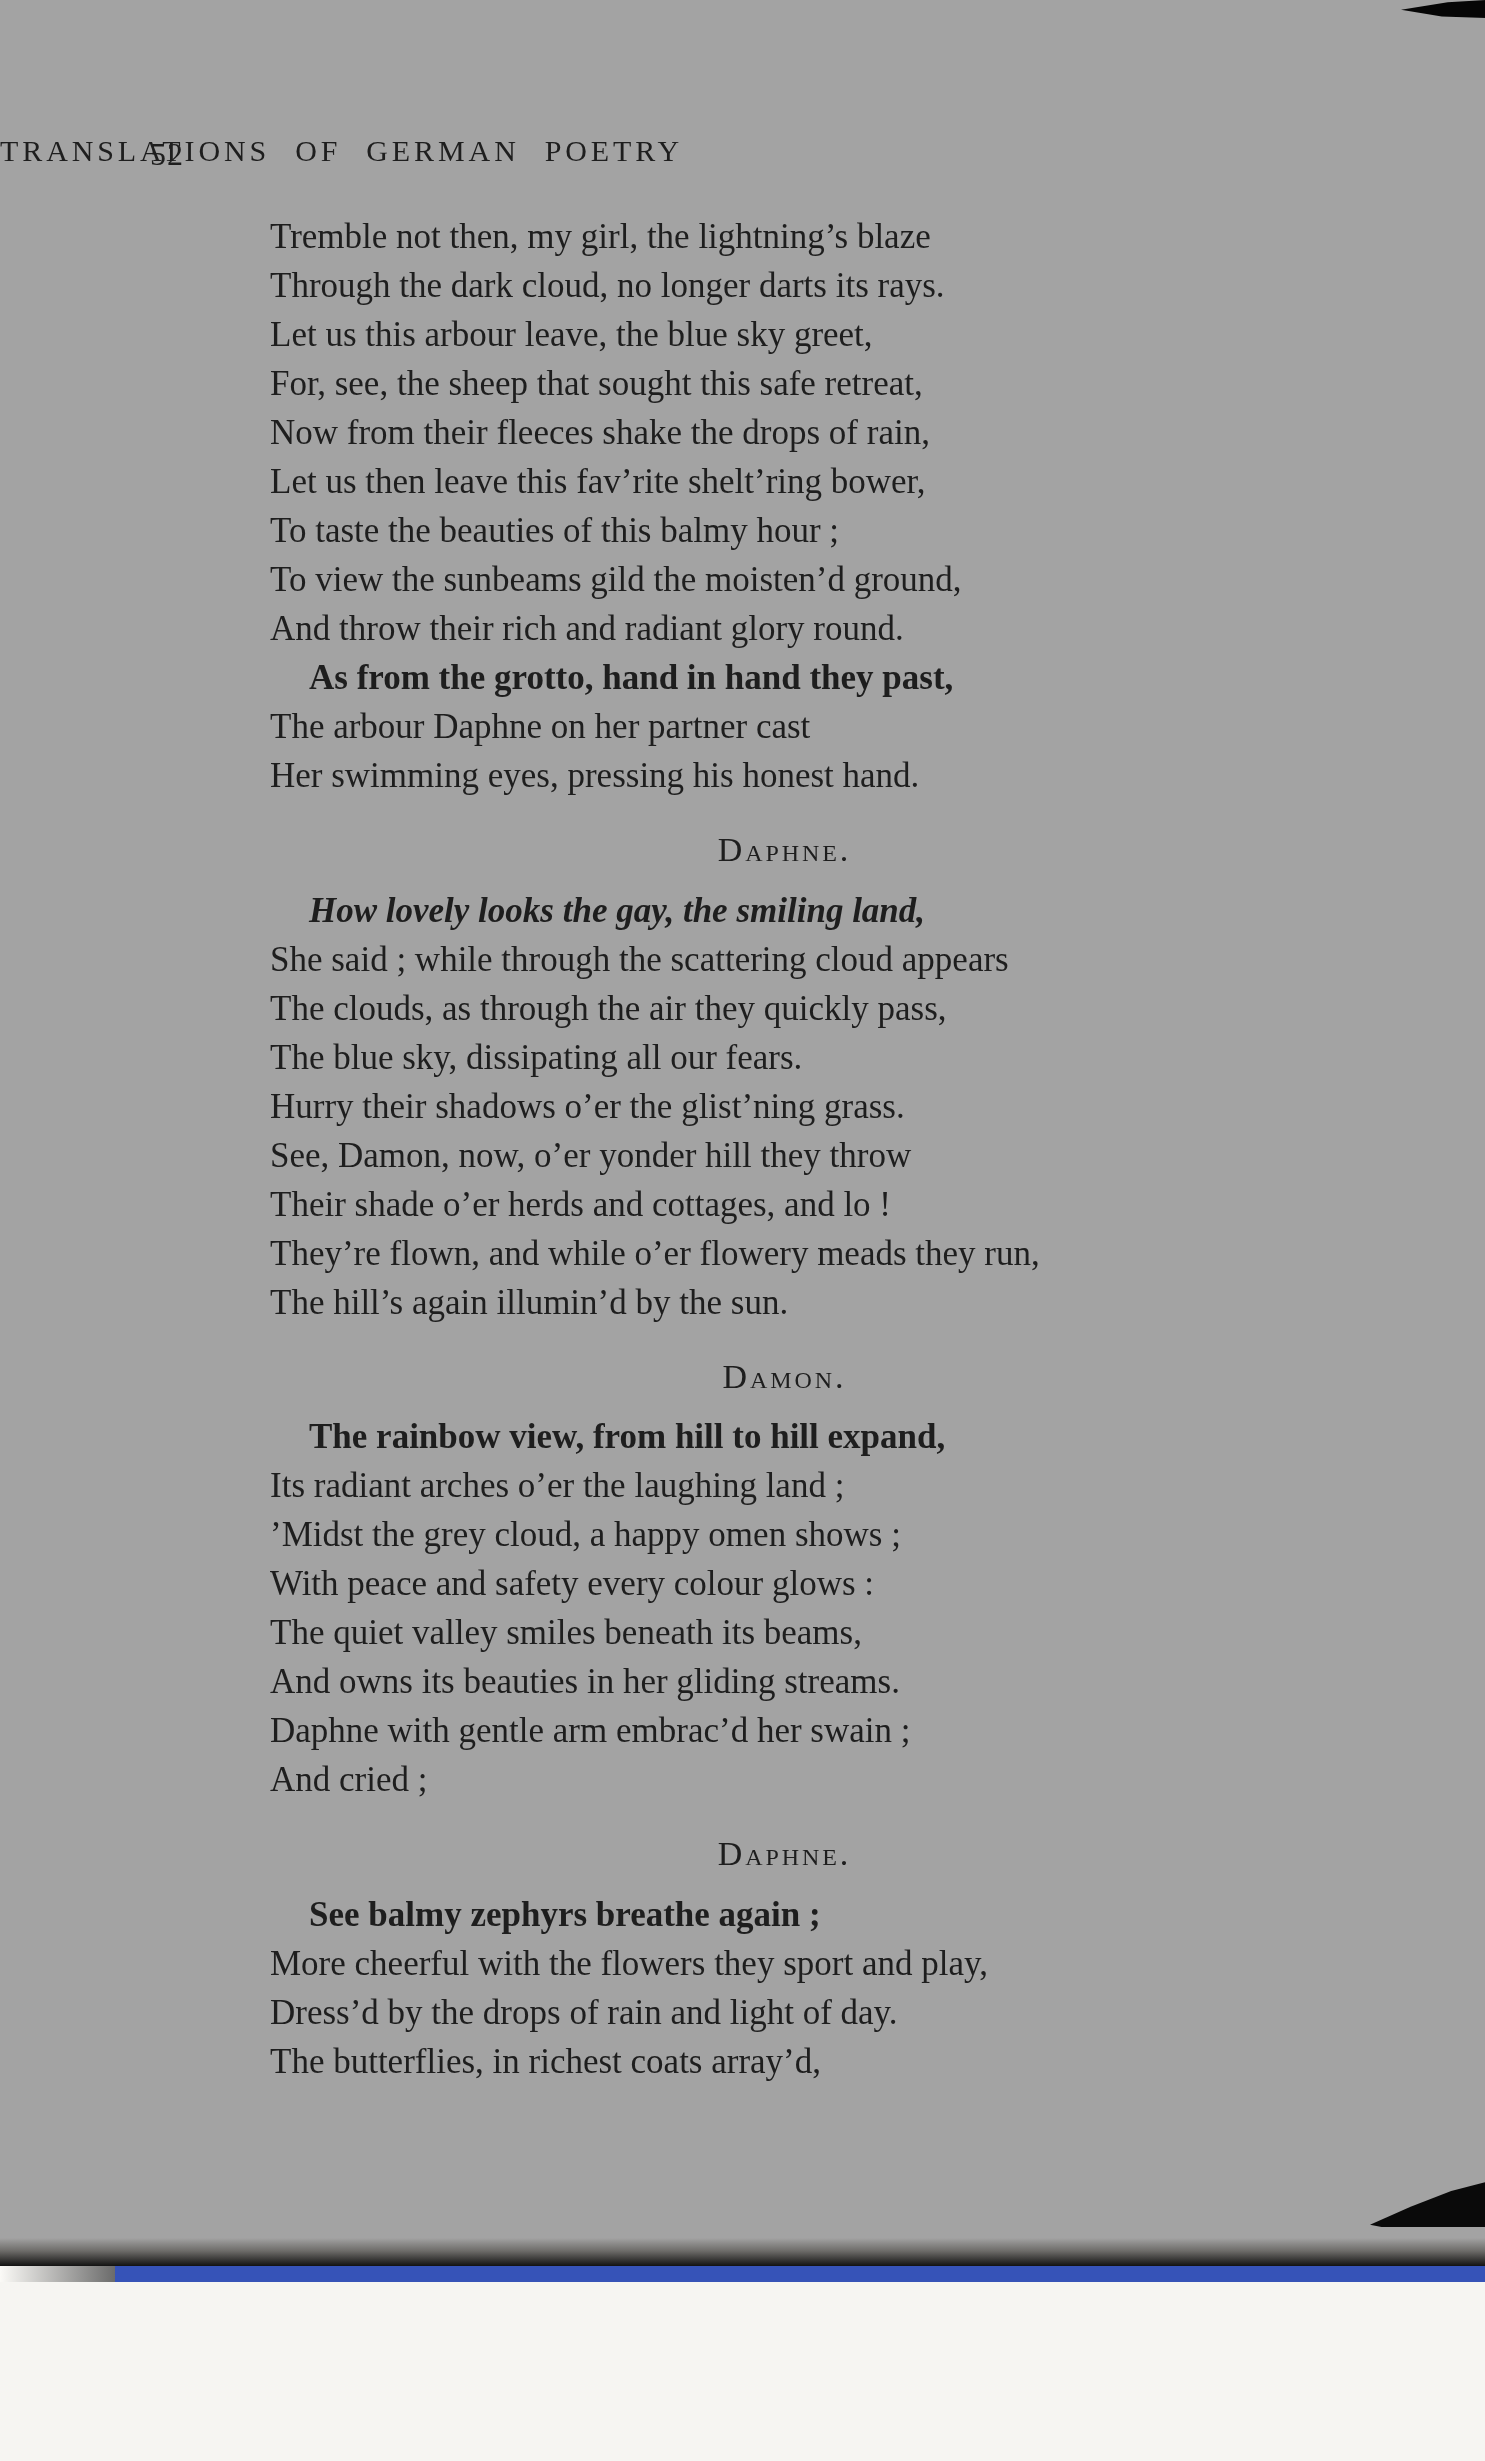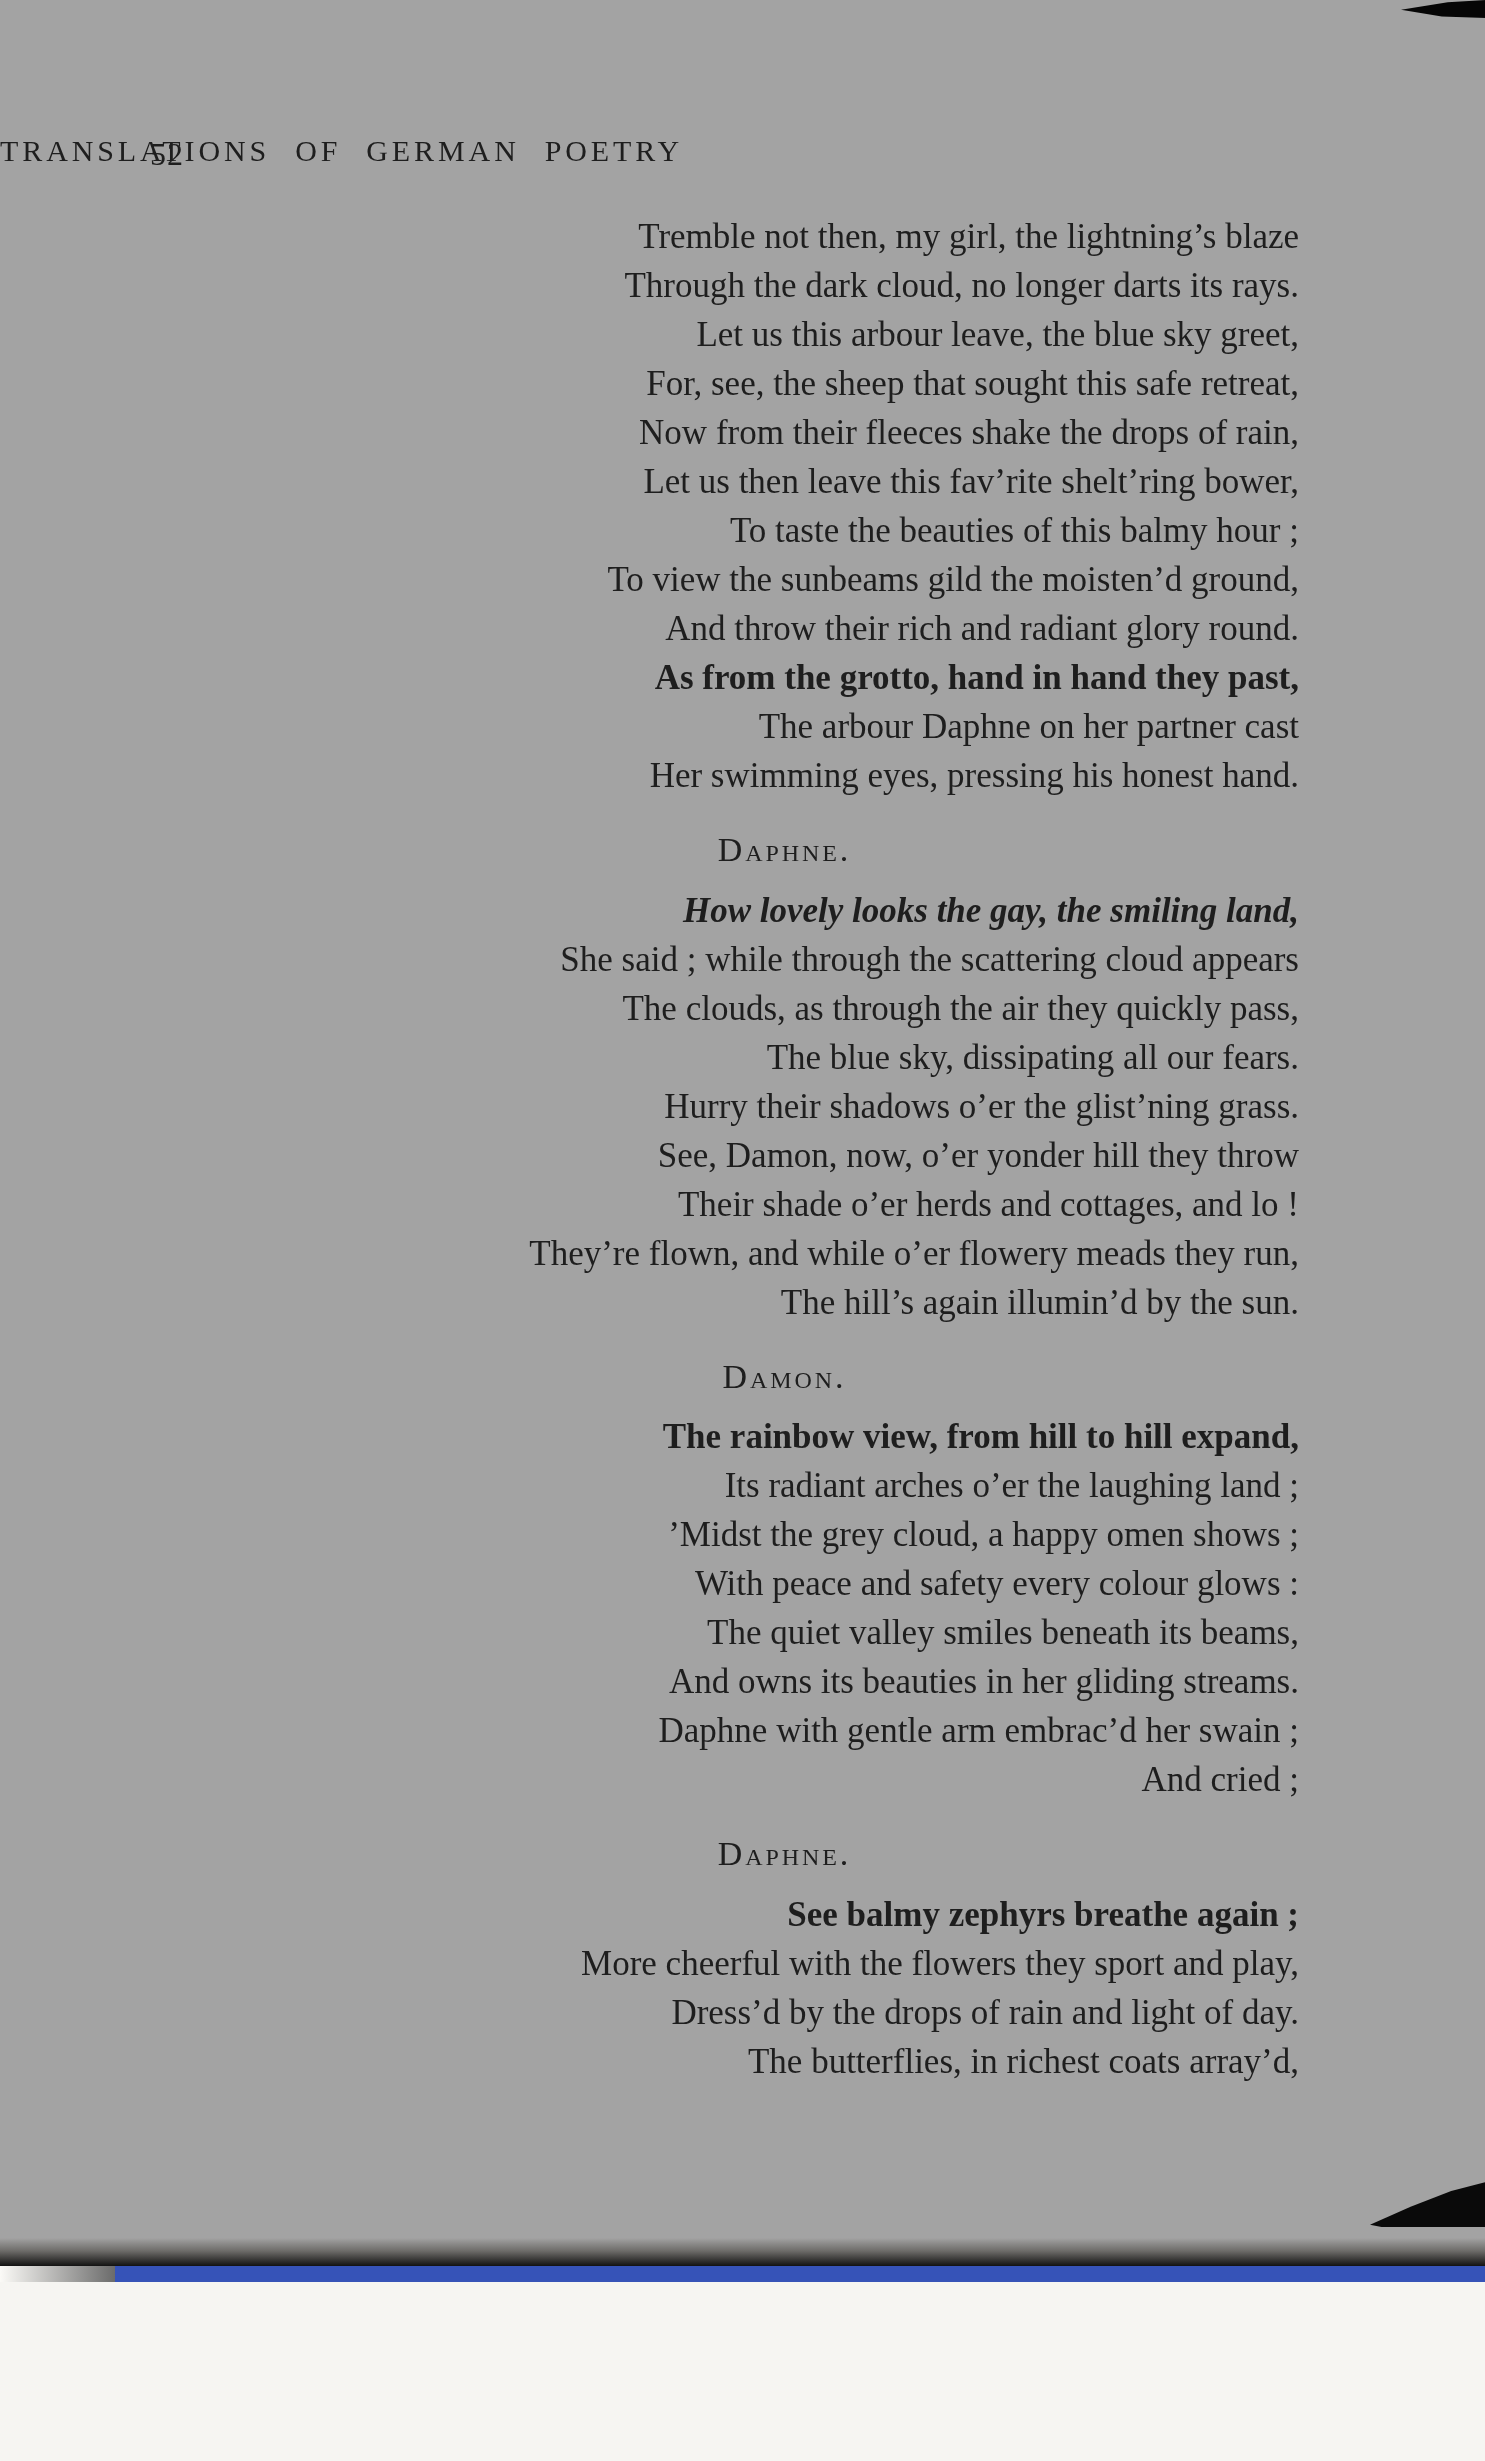--- a/index.html
+++ b/index.html
@@ -48,21 +48,20 @@
     left: 270px;
     width: 1029px;
     font-size: 35px;
     line-height: 49px;
   }
   .stanza {
     margin: 0;
   }
   .line {
     white-space: nowrap;
-    text-align: right;
   }
   .line.indent {
     padding-left: 39px;
     font-weight: bold;
   }
   .line.italic {
     font-style: italic;
   }
   .speaker {
     text-align: center;

